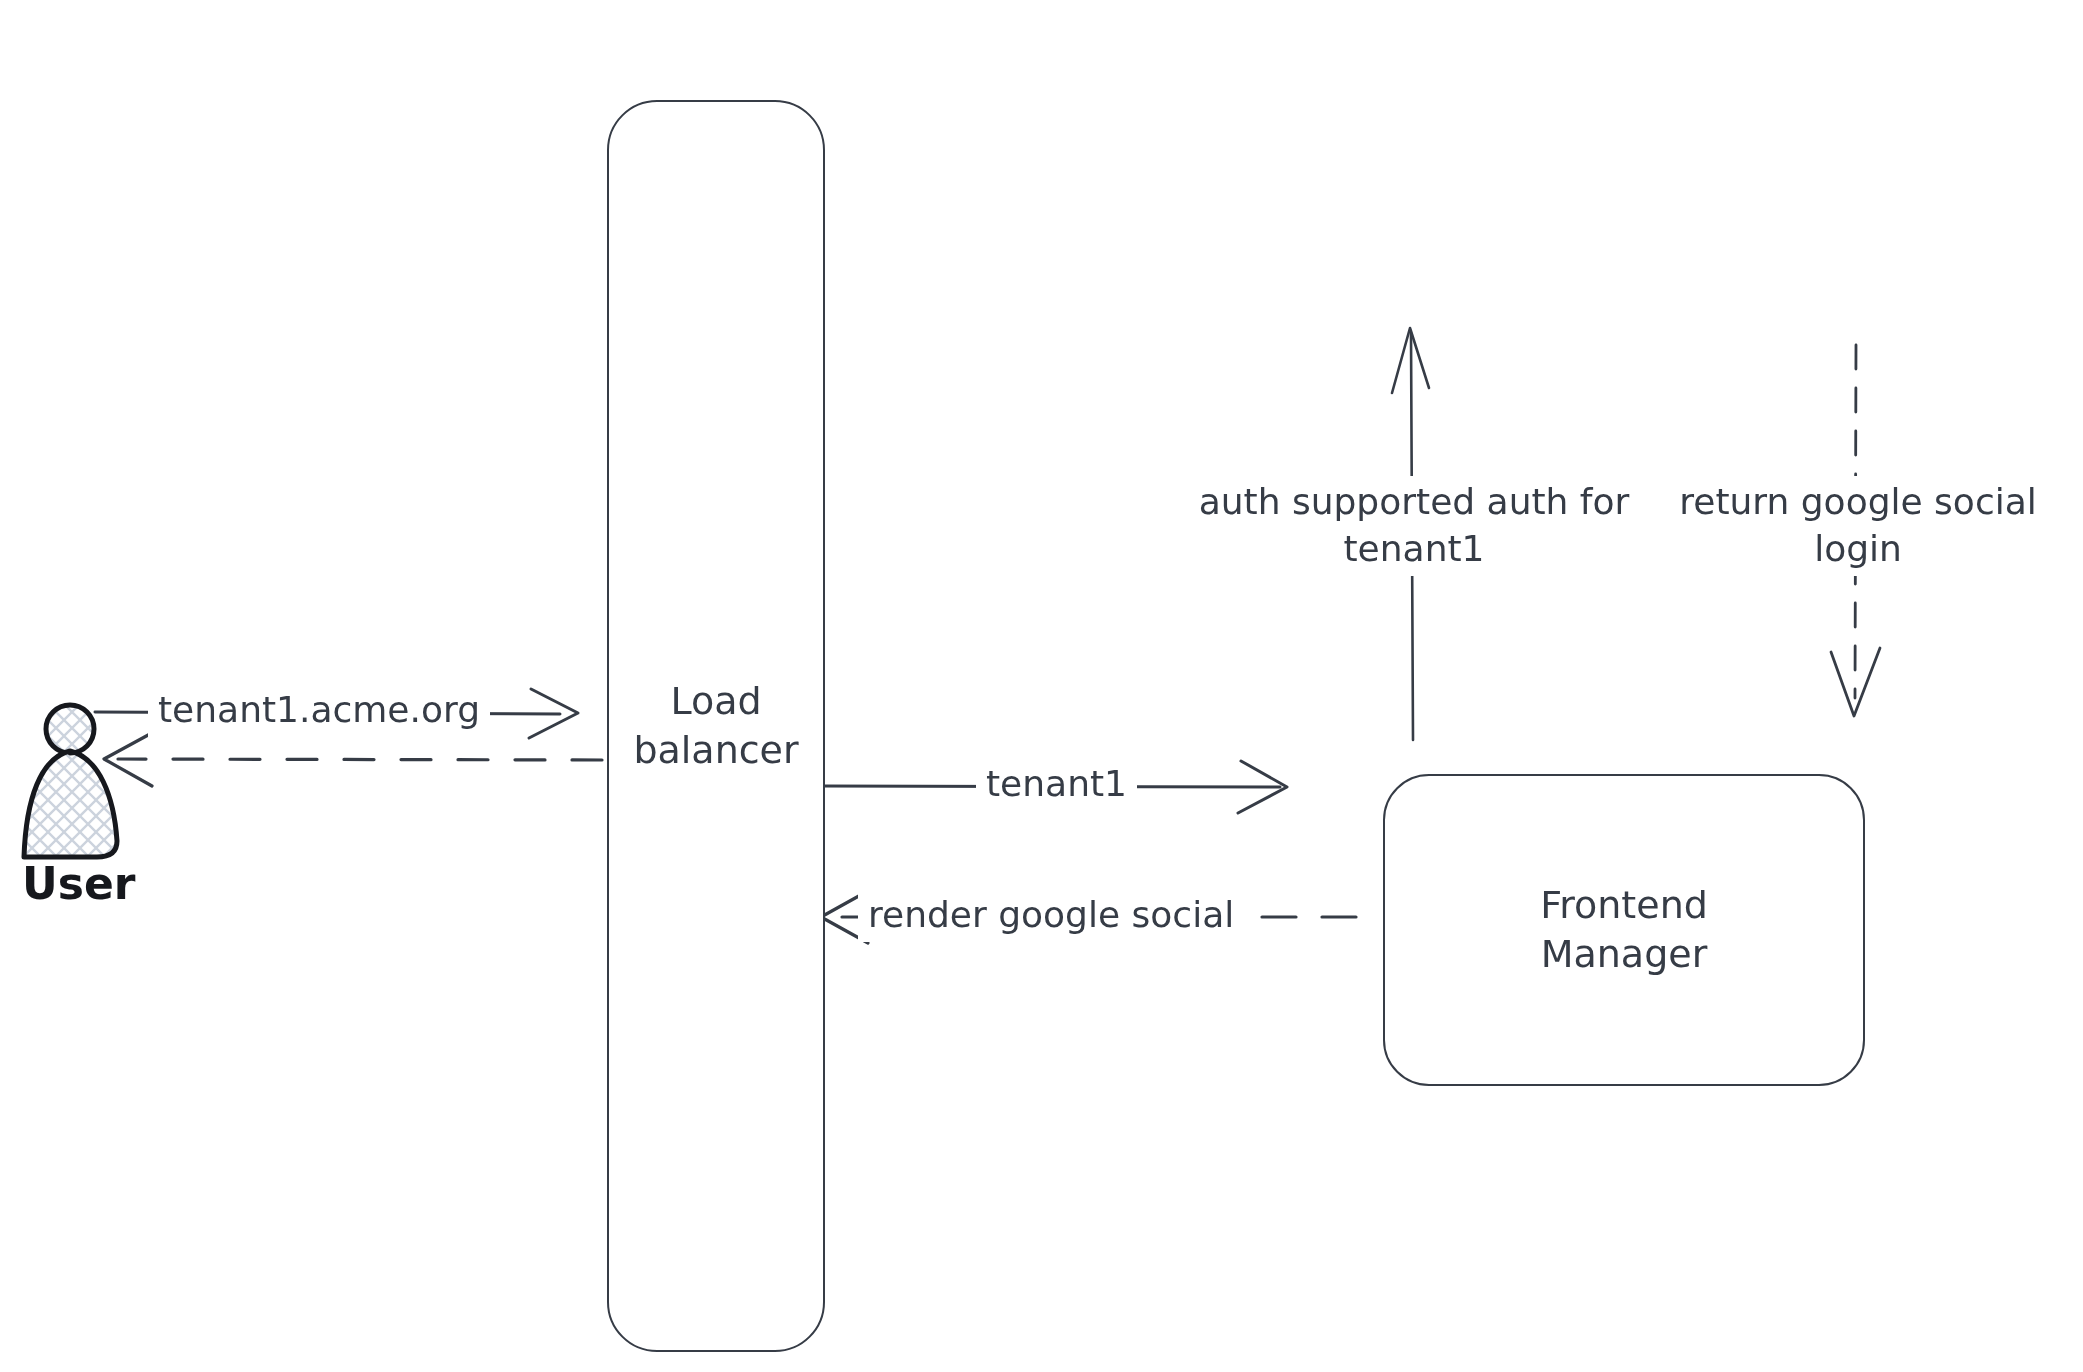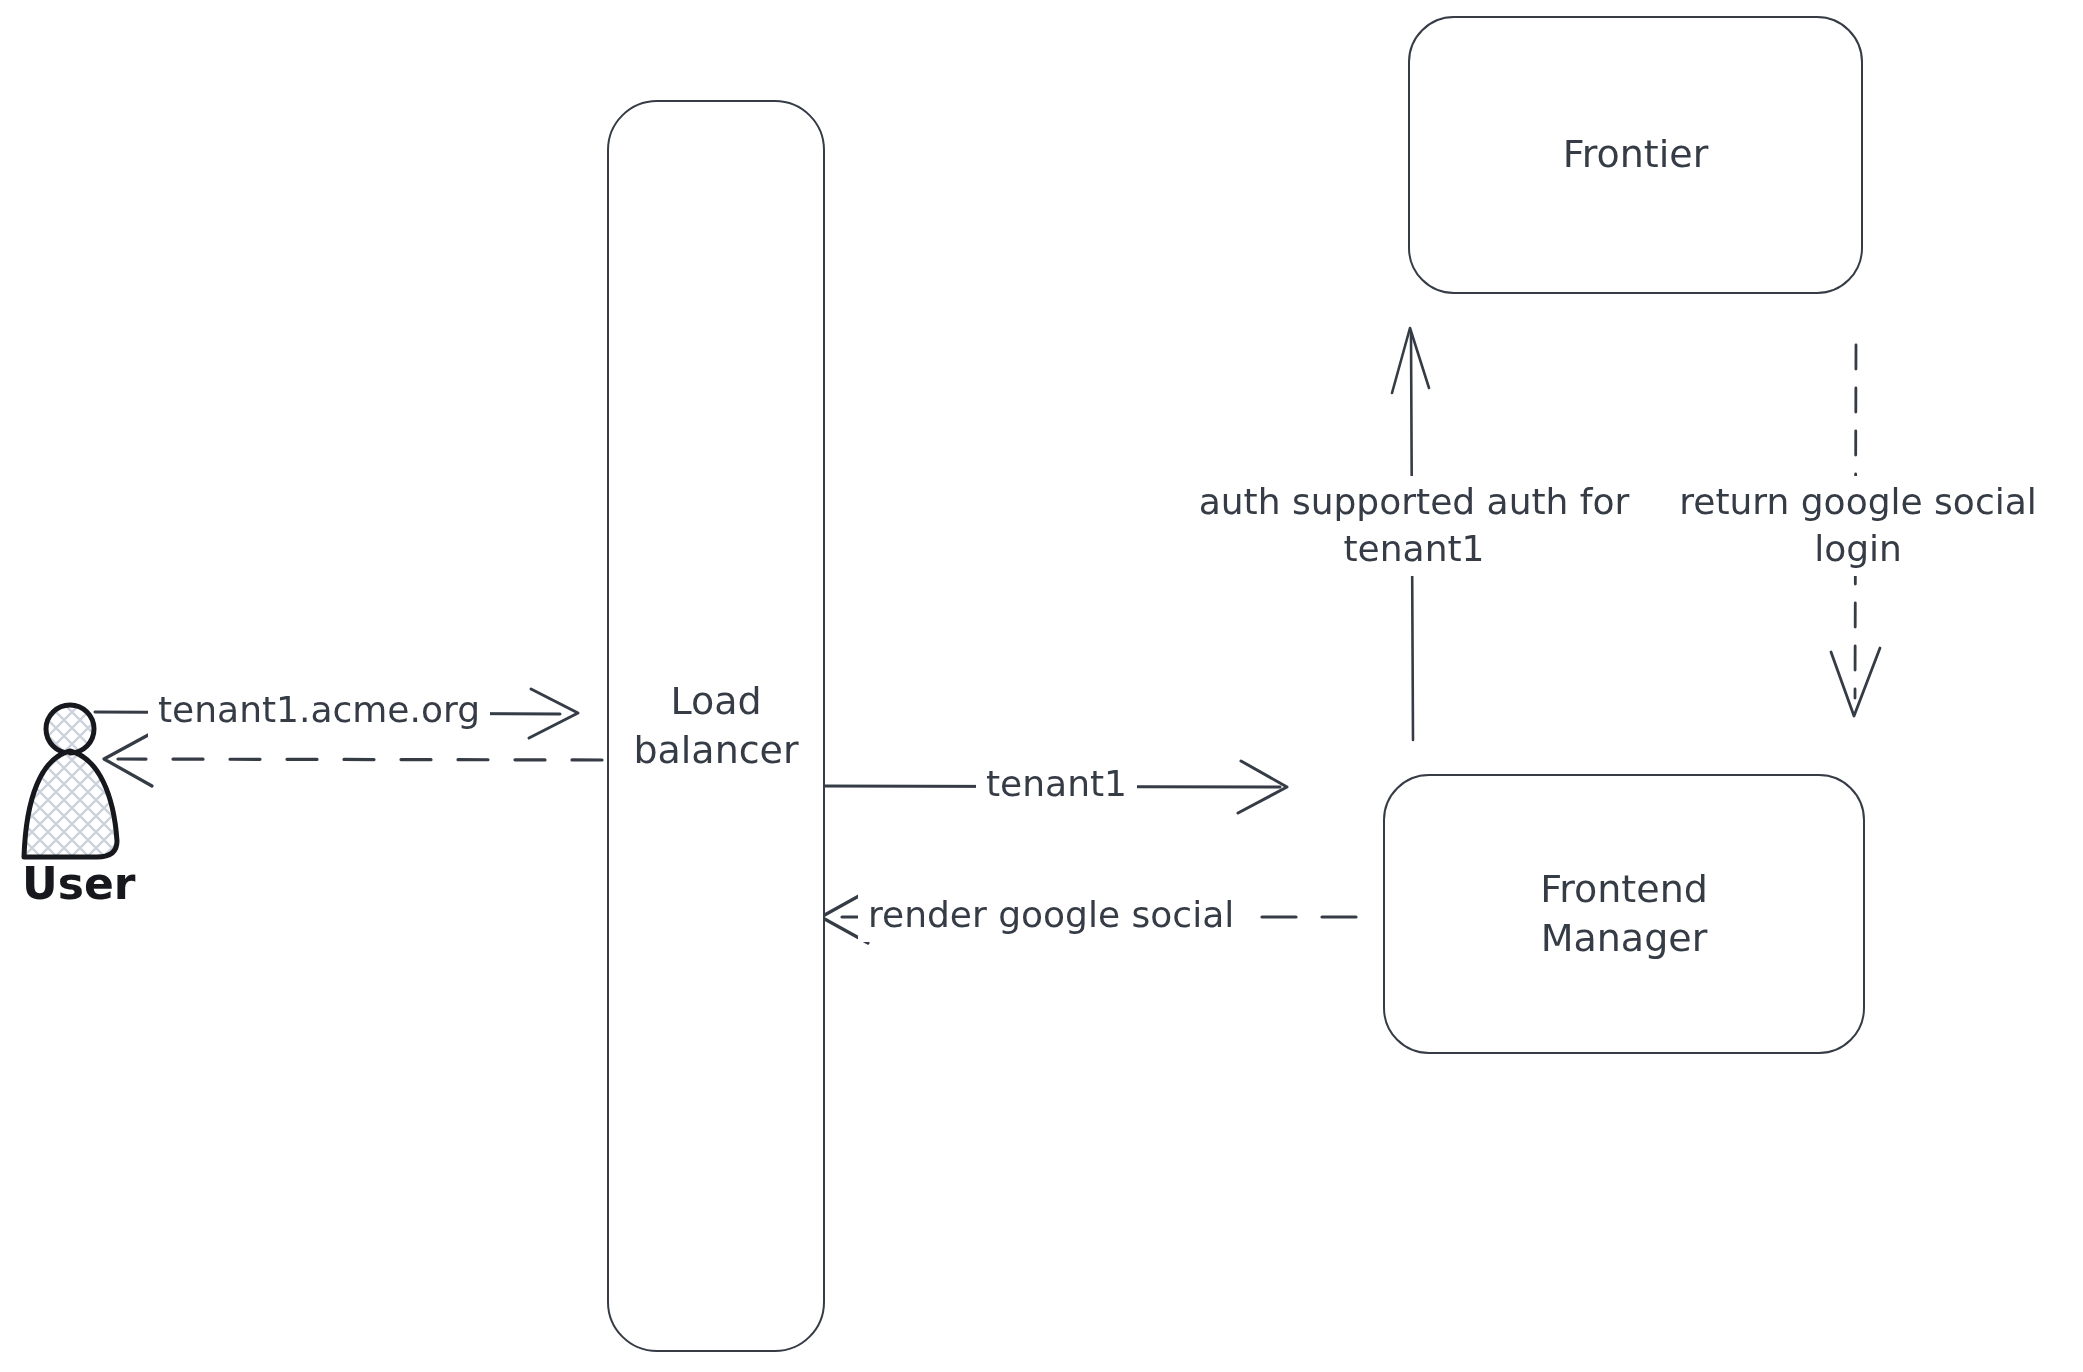--- a/index.html
+++ b/index.html
@@ -57,21 +57,21 @@
     width: 218px; height: 1252px;
     border-radius: 50px;
   }
   .node-frontier {
     left: 1408px; top: 16px;
     width: 455px; height: 278px;
     border-radius: 46px;
   }
   .node-frontend-manager {
     left: 1383px; top: 774px;
-    width: 482px; height: 280px;
+    width: 482px; height: 312px;
     border-radius: 46px;
   }
   .node-frontend-manager .node-label { max-width: 330px; }
   .edge-label {
     position: absolute;
     background: var(--background);
     color: var(--text);
     font-size: 36px;
     line-height: 1.3;
     padding: 3px 10px;
@@ -141,23 +141,20 @@
     <g>
       <circle class="user-stroke-shape" cx="70" cy="729" r="24" stroke-width="5"></circle>
       <path class="user-stroke-shape" stroke-width="5" d="M24 857 C26 798 41 758 70 751 C99 758 114 796 117 841 C117 853 109 857 97 857 Z"></path>
     </g>
   </svg>
 
   <div class="node node-load-balancer">
     <span class="node-label">Load balancer</span>
   </div>
 
-  <div class="node node-frontier">
-    <span class="node-label">Frontier</span>
-  </div>
 
   <div class="node node-frontend-manager">
     <span class="node-label">Frontend Manager</span>
   </div>
 
   <div class="edge-label label-user-to-lb">tenant1.acme.org</div>
 
   <div class="edge-label label-lb-to-fm">tenant1</div>
 
   <div class="edge-label label-fm-to-lb">render google social</div>

